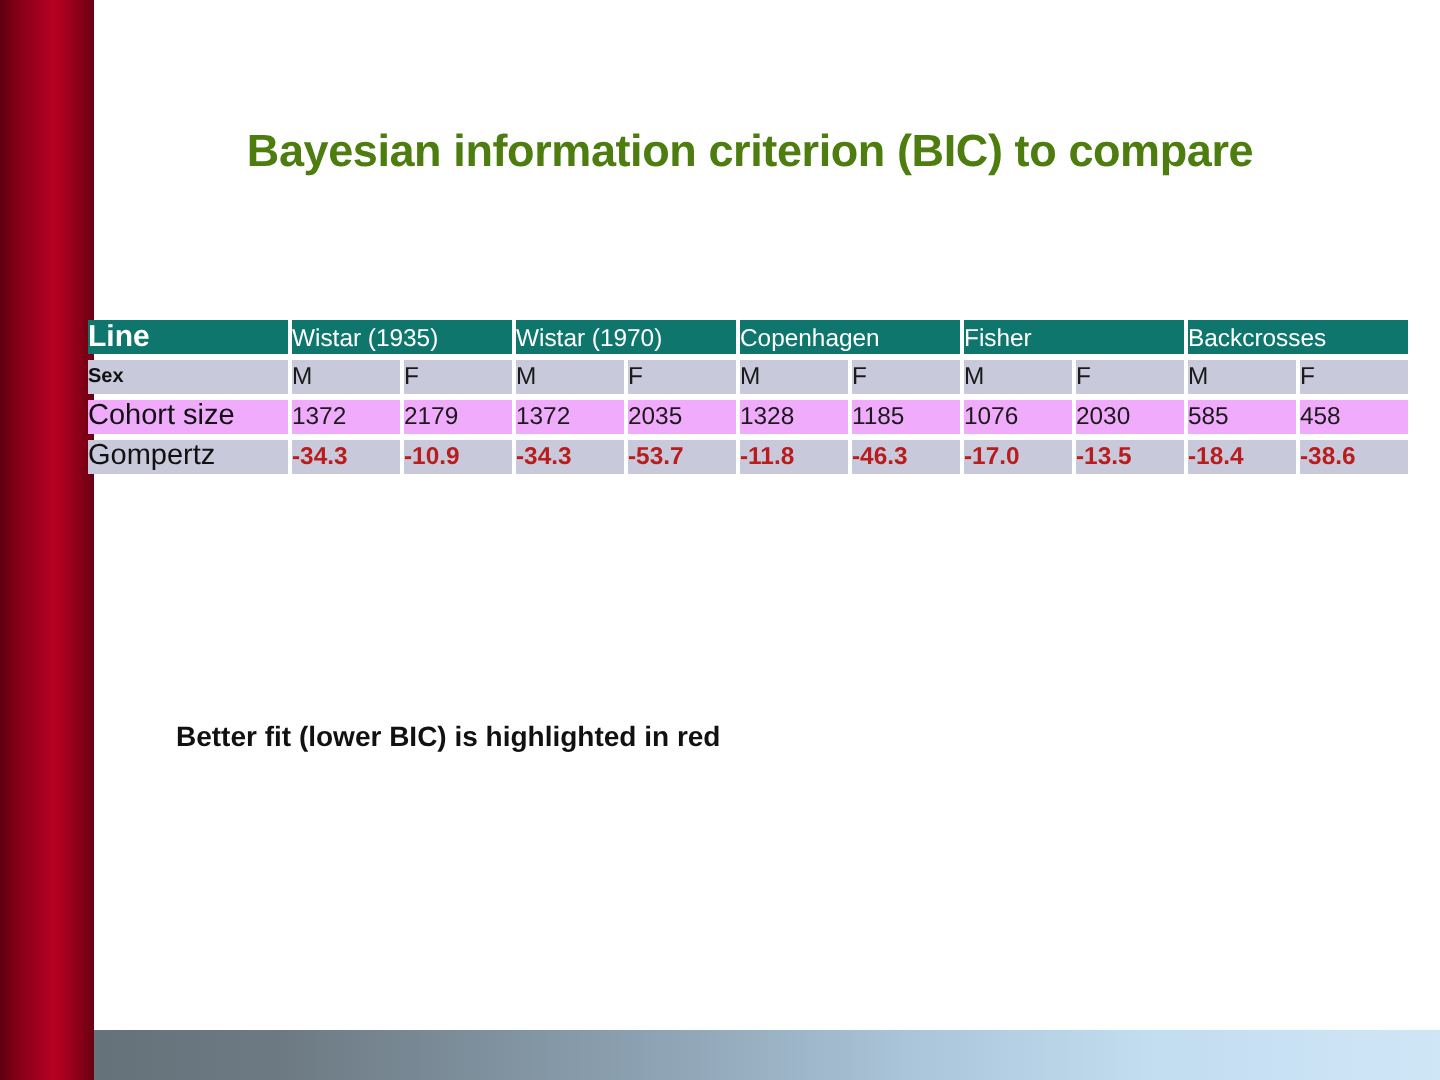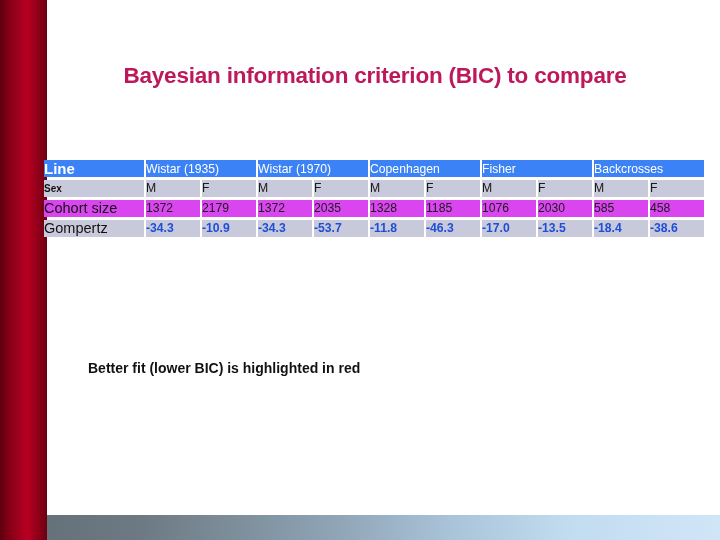--- a/index.html
+++ b/index.html
@@ -55,21 +55,21 @@
         #cfe6f7 100%);
   }
 
   
   #title {
     position: absolute;
     left: 55px;
     top: 62px;
     width: 640px;
     text-align: center;
-    color: #be185d;
+    color: #4d7c0f;
     font-size: 22.5px;
     font-weight: bold;
     line-height: 28px;
     letter-spacing: -0.2px;
   }
   #title .line2 { display: block; }
 
   
   #bic-table {
     position: absolute;
@@ -83,54 +83,54 @@
     padding: 0;
     margin: 0;
     vertical-align: middle;
   }
 
   .col-label { width: 100px; }
   .col-data  { width: 54px; }
 
   
   .hdr-cell {
-    background: #3b82f6;
+    background: #0f766e;
     color: #ffffff;
     font-size: 12.2px;
     font-weight: normal;
     text-align: left;
     padding: 4px 0 4px 6px;
     height: 14px;
     white-space: nowrap;
     overflow: hidden;
   }
   .hdr-cell.hdr-line {
     font-size: 15px;
     font-weight: bold;
   }
 
   
   .row-shade td { background: #c9c9dc; }
-  .row-light td { background: #d946ef; }
+  .row-light td { background: #f0abfc; }
 
   .lbl-cell {
     font-size: 14.5px;
     color: #111111;
     padding: 6px 0 6px 8px;
     line-height: 17px;
   }
   .val-cell {
     font-size: 12.2px;
     color: #1a1a1a;
     padding: 6px 0 6px 6px;
     line-height: 17px;
     white-space: nowrap;
   }
   .val-cell.red {
-    color: #1d4ed8;
+    color: #b91c1c;
     font-weight: bold;
   }
   .row-sex .lbl-cell { font-weight: bold; font-size: 10px; }
   .row-cohort .lbl-cell,
   .row-gompertz .lbl-cell,
   .row-kannisto .lbl-cell { font-weight: normal; }
 
   
   #caption {
     position: absolute;

